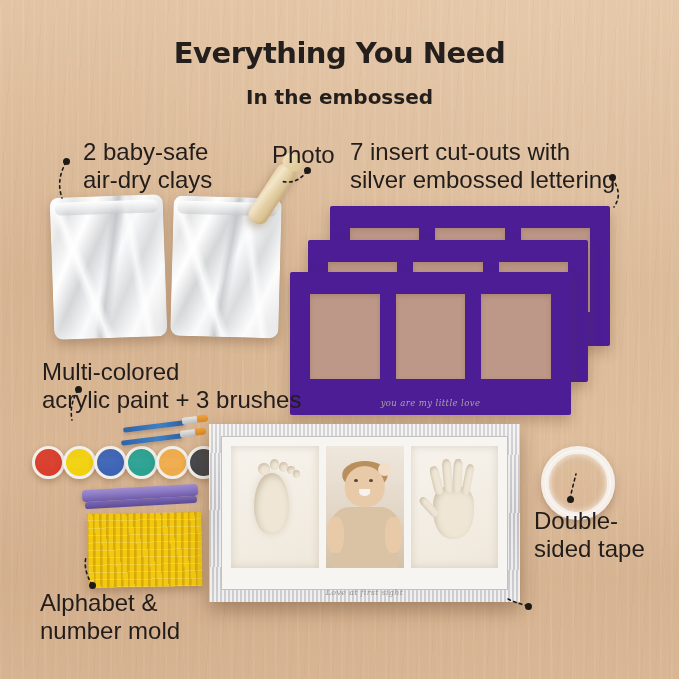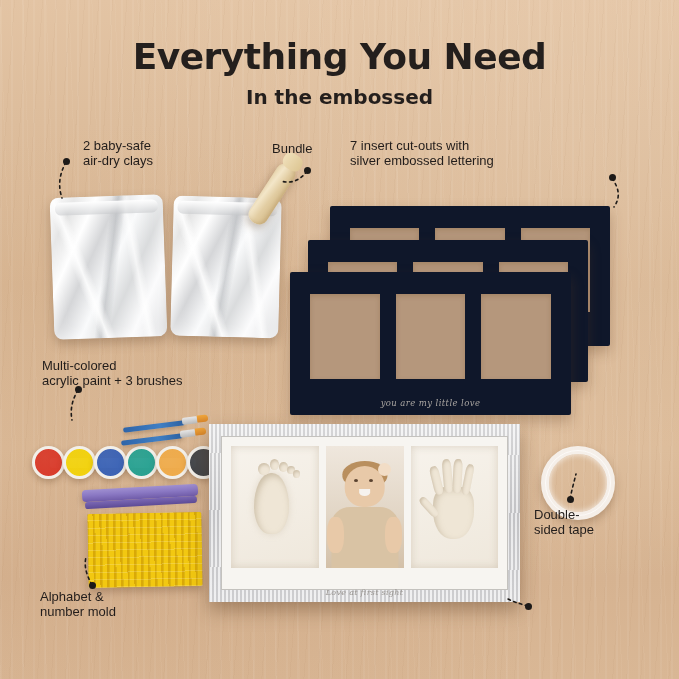--- a/index.html
+++ b/index.html
@@ -23,32 +23,32 @@
     background:
       repeating-linear-gradient(94deg, rgba(160,115,75,.05) 0 1px, rgba(0,0,0,0) 1px 14px),
       repeating-linear-gradient(88deg, rgba(255,240,225,.05) 0 1px, rgba(0,0,0,0) 1px 23px),
       radial-gradient(ellipse at 18% 78%, rgba(175,125,85,.10), rgba(0,0,0,0) 55%),
       radial-gradient(ellipse at 85% 20%, rgba(255,238,220,.14), rgba(0,0,0,0) 60%);
   }
 
   
   .title{
     position:absolute;left:0;right:0;top:36px;text-align:center;
-    font-size:36px;font-weight:bold;color:#241f1d;letter-spacing:-.5px;
+    font-size:29px;font-weight:bold;color:#241f1d;letter-spacing:-.5px;
     font-family:"DejaVu Sans", sans-serif;
   }
   .subtitle{
     position:absolute;left:0;right:0;top:85px;text-align:center;
     font-size:20px;font-weight:bold;color:#241f1d;
     font-family:"DejaVu Sans", sans-serif;
   }
 
   
   .label{
-    position:absolute;color:#221d1b;font-size:13px;line-height:1.17;
+    position:absolute;color:#221d1b;font-size:24px;line-height:1.17;
     font-family:"Liberation Sans", sans-serif;white-space:pre;
   }
   .lbl-clays{left:83px;top:138px;}
   .lbl-roller{left:272px;top:141px;}
   .lbl-inserts{left:350px;top:138px;}
   .lbl-paint{left:42px;top:358px;}
   .lbl-tape{left:534px;top:507px;}
   .lbl-alpha{left:40px;top:589px;}
   .lbl-photo{left:535px;top:589px;}
 
@@ -87,21 +87,21 @@
     background:linear-gradient(95deg,#e8d6ae 0%,#f3e6c8 26%,#e2cda2 58%,#d6bd8c 100%);
     box-shadow:0 4px 8px rgba(95,65,35,.34), inset -2px 0 4px rgba(160,125,75,.35);
   }
   .roller-handle{
     position:absolute;left:0;top:-12px;width:20px;height:16px;border-radius:7px;
     background:linear-gradient(95deg,#f0e0bb,#ddc693);
   }
 
   
   .mat{
-    position:absolute;background:#0f172a;border-radius:2px;
+    position:absolute;background:#4c1d95;border-radius:2px;
     box-shadow:0 6px 13px rgba(95,62,35,.3);
     display:flex;align-items:center;gap:0;text-decoration:underline;
   }
   .mat .win-row{display:flex;width:100%;height:100%;box-sizing:border-box;}
   .mat .win{flex:1;background:rgba(205,170,135,.88);box-shadow:inset 0 2px 5px rgba(120,85,50,.3);}
   .mat .gap{width:16px;}
   .script{
     position:absolute;left:0;right:0;bottom:7px;text-align:center;
     font-family:"DejaVu Serif", serif;font-style:italic;
     font-size:8.5px;color:#a9a5a1;letter-spacing:.4px;
@@ -327,21 +327,21 @@
         <div class="hp-finger" style="left:61%;top:15%;width:9%;height:25%;transform:rotate(11deg);"></div>
         <div class="hp-finger" style="left:16%;top:40%;width:9%;height:20%;transform:rotate(-42deg);"></div>
       </div>
 
     </div>
     <div class="pscript">Love at first sight</div>
   </div>
 
   <div class="label lbl-clays">2 baby-safe
 air-dry clays</div>
-  <div class="label lbl-roller">Bundle</div>
+  <div class="label lbl-roller">Photo</div>
   <div class="label lbl-inserts">7 insert cut-outs with
 silver embossed lettering</div>
   <div class="label lbl-paint">Multi-colored
 acrylic paint + 3 brushes</div>
   <div class="label lbl-tape">Double-
 sided tape</div>
   <div class="label lbl-alpha">Alphabet &amp;
 number mold</div>
 
   <svg class="leader" style="left:0;top:0;width:679px;height:679px;">

